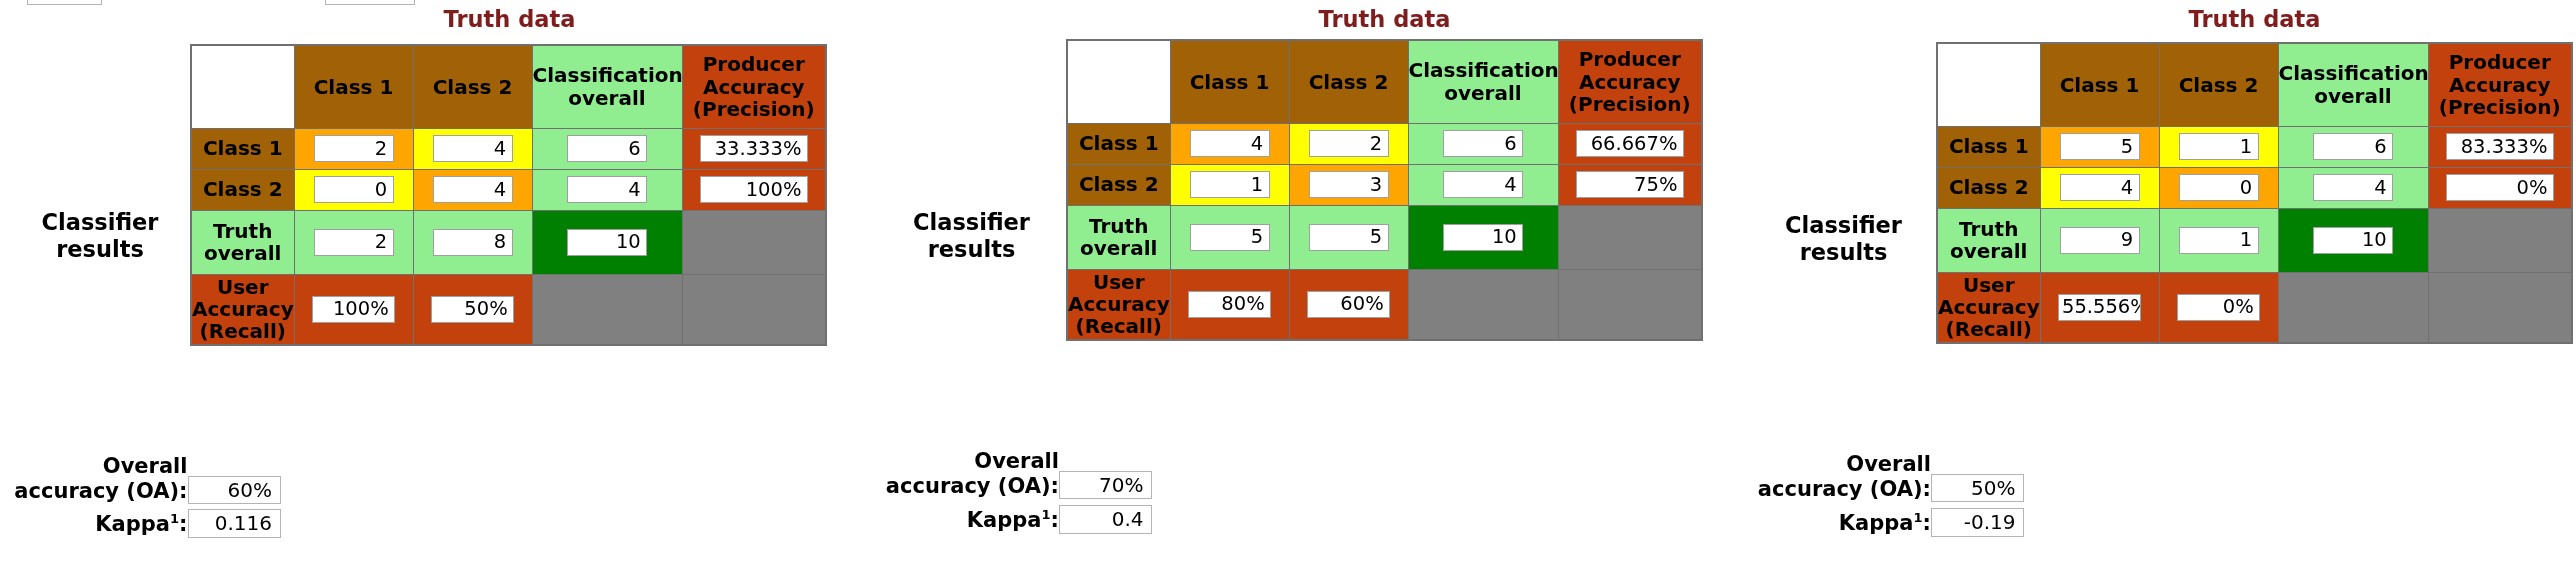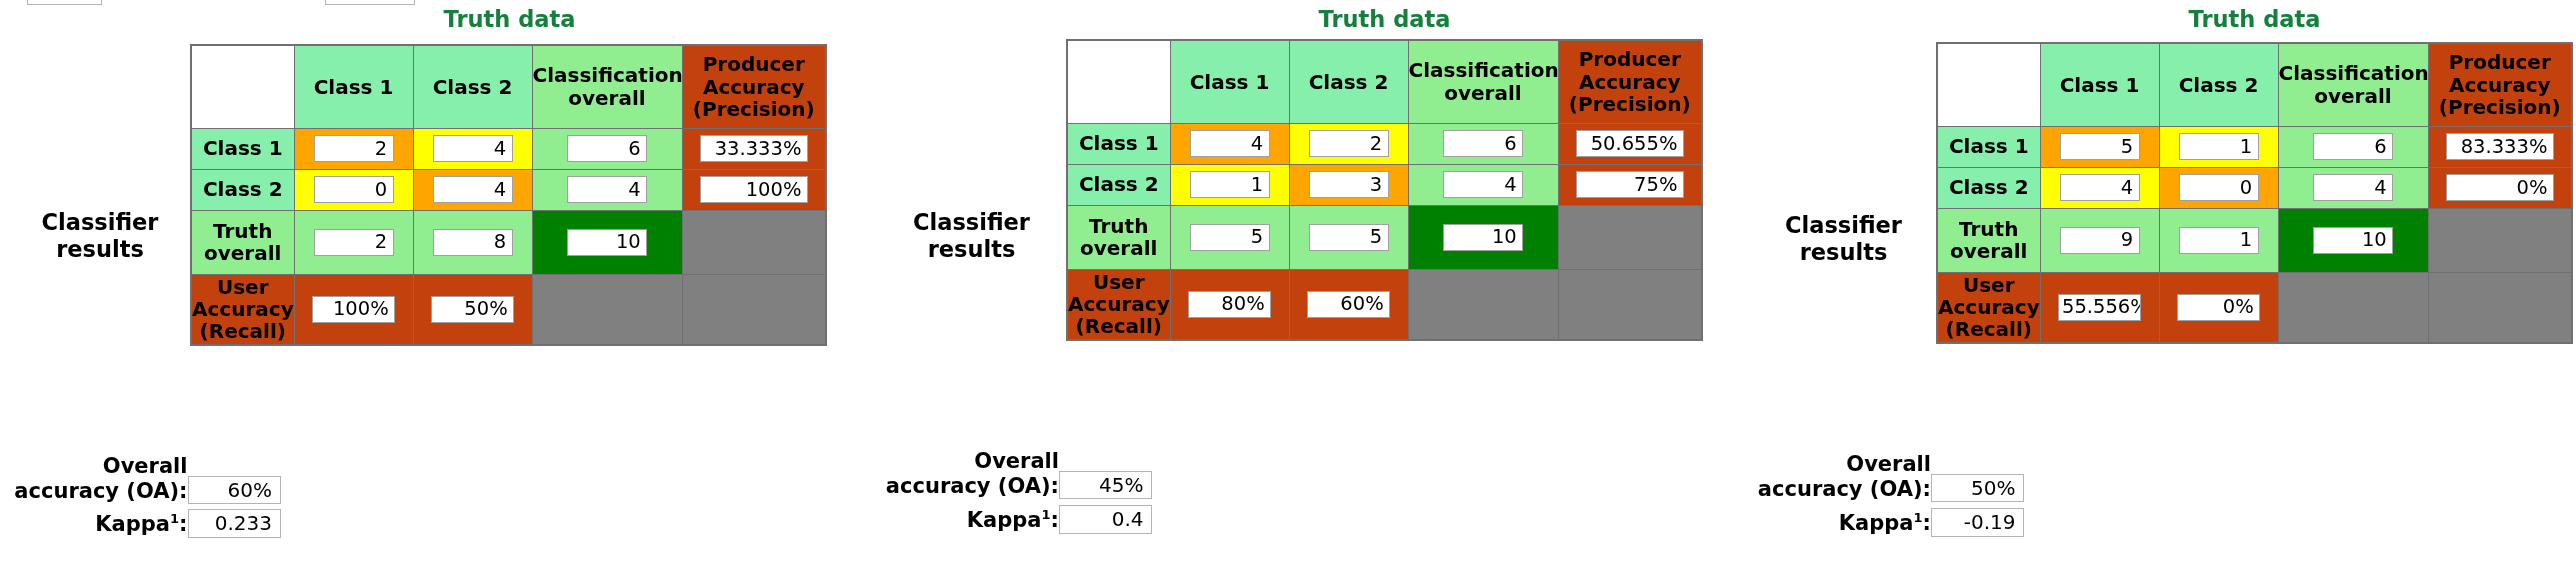--- a/index.html
+++ b/index.html
@@ -25,21 +25,21 @@
     height: 12px;
   }
 
   
   .panel { position: absolute; top: 0; }
 
   .panel-title {
     position: absolute;
     font-size: 22.5px;
     font-weight: 700;
-    color: #15803d;
+    color: #7f1d1d;
     white-space: nowrap;
     text-align: center;
   }
 
   .side-label {
     position: absolute;
     font-size: 22.5px;
     font-weight: 700;
     color: #000;
     text-align: center;
@@ -59,21 +59,21 @@
     text-align: center;
     vertical-align: middle;
     font-size: 20px;
     font-weight: 700;
     color: #000;
     line-height: 1.12;
   }
 
   
   .bg-white   { background: #ffffff; }
-  .bg-blue    { background: #86efac; }
+  .bg-blue    { background: #a16207; }
   .bg-green   { background: #90EE90; }
   .bg-dgreen  { background: #008000; }
   .bg-red     { background: #c2410c; }
   .bg-grey    { background: #808080; }
   .bg-orange  { background: #FFA500; }
   .bg-yellow  { background: #FFFF00; }
 
   
   .fld {
     display: block;
@@ -222,21 +222,21 @@
       </table>
 
     <div class="stat-row" style="left:7.5px; top:454px;">
       <div class="stat-label" style="width:180px;">Overall
 accuracy (OA):</div>
       <div class="stat-field">60%</div>
     </div>
 
     <div class="stat-row" style="left:7.5px; top:509px;">
       <div class="stat-label" style="width:180px;"><span>Kappa</span><sup>1</sup><span>:</span></div>
-      <div class="stat-field">0.233</div>
+      <div class="stat-field">0.116</div>
     </div>
   </div>
 
   <div class="panel" style="left:0px;">
 
     <div class="panel-title" style="left:1067px; top:6px; width:635px;">Truth data</div>
 
     <div class="side-label" style="left:885px; top:209px;">Classifier
 results</div>
 
@@ -264,21 +264,21 @@
         <td class="bg-orange pad">
               <span class="fld w-dat">4</span>
             </td>
         <td class="bg-yellow pad">
               <span class="fld w-dat">2</span>
             </td>
         <td class="bg-green pad">
               <span class="fld w-dat">6</span>
             </td>
         <td class="bg-red pad">
-              <span class="fld w-pa">50.655%</span>
+              <span class="fld w-pa">66.667%</span>
             </td>
       </tr>
       <tr>
         <td class="bg-blue" style="height:41px">Class 2</td>
         <td class="bg-yellow pad">
               <span class="fld w-dat">1</span>
             </td>
         <td class="bg-orange pad">
               <span class="fld w-dat">3</span>
             </td>
@@ -315,21 +315,21 @@
             </td>
         <td class="bg-grey"></td>
         <td class="bg-grey"></td>
       </tr>
     </tbody>
       </table>
 
     <div class="stat-row" style="left:879px; top:449px;">
       <div class="stat-label" style="width:180px;">Overall
 accuracy (OA):</div>
-      <div class="stat-field">45%</div>
+      <div class="stat-field">70%</div>
     </div>
 
     <div class="stat-row" style="left:879px; top:505px;">
       <div class="stat-label" style="width:180px;"><span>Kappa</span><sup>1</sup><span>:</span></div>
       <div class="stat-field">0.4</div>
     </div>
   </div>
 
   <div class="panel" style="left:0px;">
 

